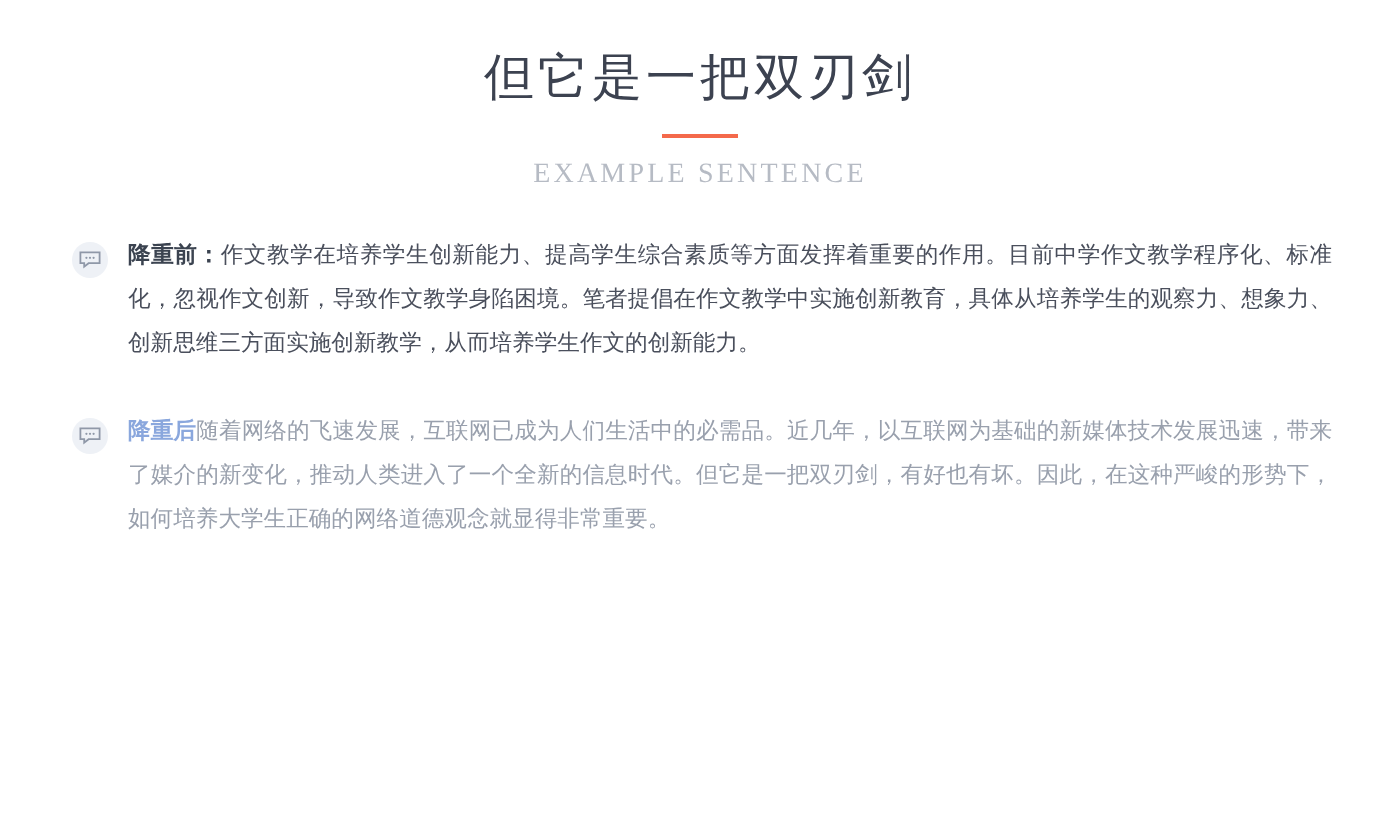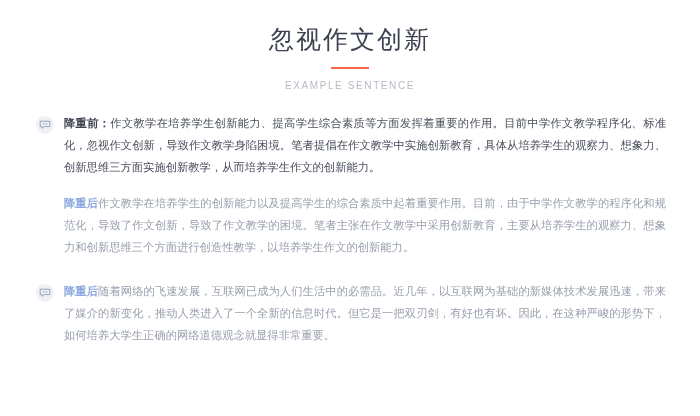--- a/index.html
+++ b/index.html
@@ -34,24 +34,25 @@
     line-height: 34px;
   }
   .divider {
     width: 38px;
     height: 2px;
     background: #f4694b;
     margin: 11px auto 0 auto;
   }
   .subtitle {
     margin-top: 11px;
-    font-size: 10px;
+    font-size: 14px;
     letter-spacing: 1.6px;
     color: #b6bbc4;
     text-transform: uppercase;
+    font-family: Liberation Serif, serif;
   }
   .content {
     margin-top: 22px;
     padding: 0 34px 0 34px;
   }
   .example {
     position: relative;
     padding-left: 30px;
     margin-bottom: 22px;
   }
@@ -98,38 +99,37 @@
     width: 4px;
     height: 416px;
   }
 </style>
 </head>
 <body>
 
 <div class="page">
 
   <div class="header">
-    <h1 class="title">忽视作文创新</h1>
+    <h1 class="title">但它是一把双刃剑</h1>
     <div class="divider"></div>
     <div class="subtitle">EXAMPLE SENTENCE</div>
   </div>
 
   <div class="content">
 
     <div class="example">
       <span class="bubble-icon">
         <svg width="12" height="12" viewBox="0 0 12 12">
           <path d="M1.2 2.2h9.6v5.4H5.3L3.1 9.3V7.6H1.2z" fill="none" stroke="#8f98a8" stroke-width="0.9"></path>
           <circle cx="4.2" cy="4.9" r="0.55" fill="#8f98a8"></circle>
           <circle cx="6.0" cy="4.9" r="0.55" fill="#8f98a8"></circle>
           <circle cx="7.8" cy="4.9" r="0.55" fill="#8f98a8"></circle>
         </svg>
       </span>
       <p class="para before"><span class="lbl">降重前：</span><span>作文教学在培养学生创新能力、提高学生综合素质等方面发挥着重要的作用。目前中学作文教学程序化、标准化，忽视作文创新，导致作文教学身陷困境。笔者提倡在作文教学中实施创新教育，具体从培养学生的观察力、想象力、创新思维三方面实施创新教学，从而培养学生作文的创新能力。</span></p>
-      <p class="para after"><span class="lbl">降重后</span><span>作文教学在培养学生的创新能力以及提高学生的综合素质中起着重要作用。目前，由于中学作文教学的程序化和规范化，导致了作文创新，导致了作文教学的困境。笔者主张在作文教学中采用创新教育，主要从培养学生的观察力、想象力和创新思维三个方面进行创造性教学，以培养学生作文的创新能力。</span></p>
     </div>
 
     <div class="example">
       <span class="bubble-icon">
         <svg width="12" height="12" viewBox="0 0 12 12">
           <path d="M1.2 2.2h9.6v5.4H5.3L3.1 9.3V7.6H1.2z" fill="none" stroke="#8f98a8" stroke-width="0.9"></path>
           <circle cx="4.2" cy="4.9" r="0.55" fill="#8f98a8"></circle>
           <circle cx="6.0" cy="4.9" r="0.55" fill="#8f98a8"></circle>
           <circle cx="7.8" cy="4.9" r="0.55" fill="#8f98a8"></circle>
         </svg>

